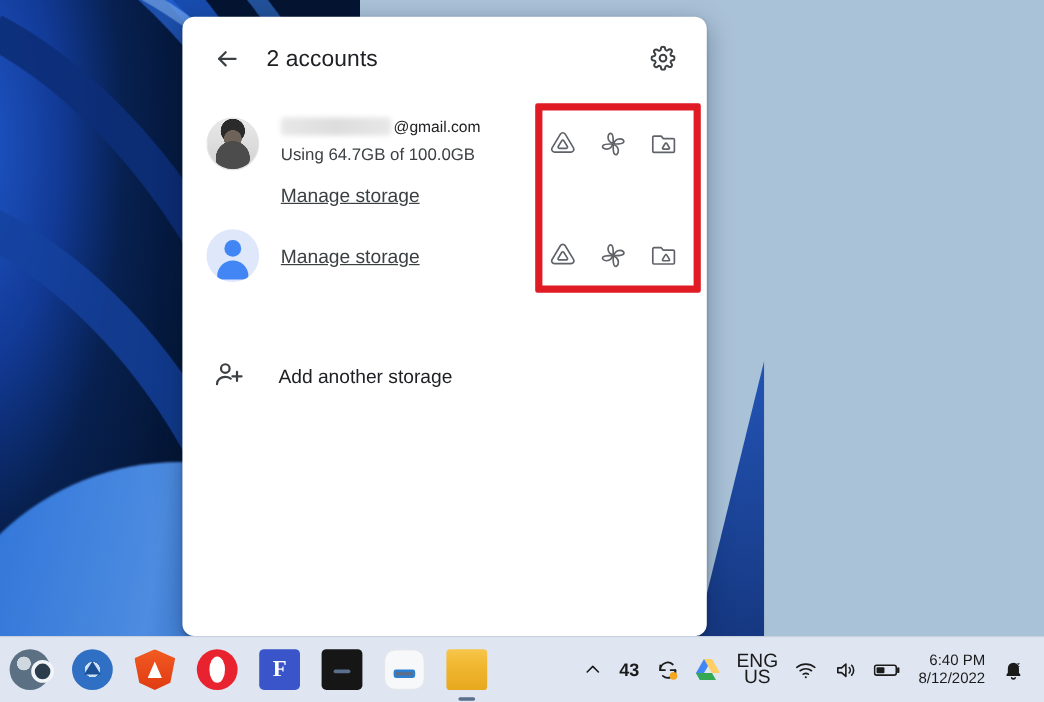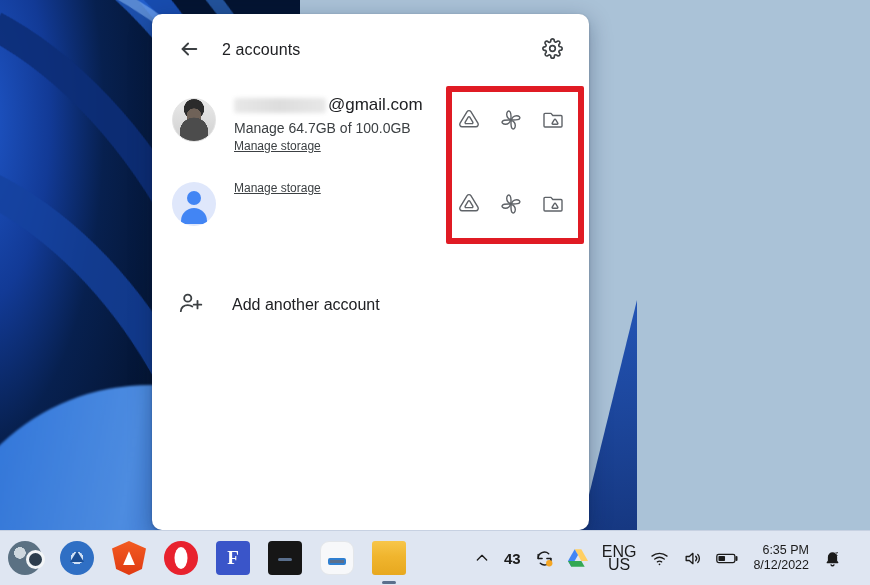--- a/index.html
+++ b/index.html
@@ -73,21 +73,21 @@
   }
   .panel-header {
     height: 72px; display: flex; align-items: center; padding: 0 18px;
   }
   .icon-btn {
     width: 38px; height: 38px; border-radius: 50%;
     display: flex; align-items: center; justify-content: center;
     background: transparent; border: none; cursor: pointer; flex: none;
   }
   .panel-title {
-    font-size: 16px; color: #202124; margin-left: 14px; letter-spacing: .1px;
+    font-size: 19px; color: #202124; margin-left: 14px; letter-spacing: .1px;
   }
   .spacer { flex: 1; }
 
   
   .account-row {
     display: flex; align-items: flex-start; padding: 6px 18px 6px 20px;
     min-height: 84px;
   }
   .avatar { width: 44px; height: 44px; border-radius: 50%; flex: none; margin-top: 6px; overflow: hidden; }
   .avatar-photo {
@@ -115,27 +115,27 @@
   .acct-email-line { display: flex; align-items: center; height: 22px; }
   .blur-name {
     display: inline-block; height: 15px; border-radius: 3px;
     background: linear-gradient(90deg, #e8e8e8, #dddddd, #e8e8e8);
     filter: blur(2.2px);
     margin-right: 2px;
   }
   .blur-w1 { width: 92px; }
   .blur-w2 { width: 74px; }
   .acct-email {
-    font-size: 17px; color: #202124; white-space: nowrap;
+    font-size: 13px; color: #202124; white-space: nowrap;
   }
   .acct-usage {
     font-size: 14px; color: #3c4043; margin-top: 4px;
   }
   .acct-manage {
-    font-size: 12px; color: #3c4043; margin-top: 1px;
+    font-size: 16px; color: #3c4043; margin-top: 19px;
     text-decoration: underline; cursor: pointer; display: inline-block;
   }
   .acct-services {
     display: flex; align-items: center; gap: 18px;
     padding-top: 16px; padding-right: 6px; flex: none;
   }
   .svc-icon { width: 24px; height: 24px; cursor: pointer; }
 
   
   .add-row {
@@ -209,21 +209,21 @@
     background: linear-gradient(180deg, #f7c64a 0%, #f0b52e 45%, #e7a81f 100%);
     border-radius: 3px;
   }
   .app-folder::after {
     content: ""; position: absolute; left: 3px; right: 3px; bottom: 4px; height: 11px;
     background: #4e9fe0; border-radius: 2px;
   }
 
   .tb-tray {
     margin-left: auto; display: flex; align-items: center; gap: 14px;
-    padding-right: 28px; color: #1b1b1b;
+    padding-right: 16px; color: #1b1b1b;
   }
   .tray-item { display: flex; align-items: center; cursor: pointer; }
   .tray-count { font-size: 15px; font-weight: 700; color: #1b1b1b; }
   .tray-lang {
     font-size: 16px; line-height: 13px; text-align: center; color: #1b1b1b; cursor: pointer;
   }
   .tray-clock {
     font-size: 12.5px; line-height: 15px; text-align: right; color: #1b1b1b; cursor: pointer;
   }
   .drive-logo { width: 20px; height: 18px; }
@@ -267,21 +267,21 @@
     </button>
   </div>
 
   <div class="account-row">
     <div class="avatar avatar-photo"></div>
     <div class="acct-info">
       <div class="acct-email-line">
         <span class="blur-name blur-w1"></span>
         <span class="acct-email">@gmail.com</span>
       </div>
-      <div class="acct-usage">Manage 64.7GB of 100.0GB</div>
+      <div class="acct-usage">Using 64.7GB of 100.0GB</div>
       <a class="acct-manage">Manage storage</a>
     </div>
     <div class="acct-services">
       <span class="svc-icon">
         <svg width="24" height="24" viewBox="0 0 24 24" fill="none" stroke="#5f6368" stroke-width="1.4" stroke-linejoin="round">
           <path d="M10.1 3.6a2.3 2.3 0 0 1 3.8 0l7 11.6a2.3 2.3 0 0 1-2 3.5H5.1a2.3 2.3 0 0 1-2-3.5z"></path>
           <path d="M11.2 9.2a1 1 0 0 1 1.6 0l3 4.9a1 1 0 0 1-.8 1.5H9a1 1 0 0 1-.8-1.5z"></path>
         </svg>
       </span>
       <span class="svc-icon">
@@ -332,21 +332,21 @@
 
   <div class="add-row">
     <span>
       <svg width="26" height="26" viewBox="0 0 24 24" fill="none" stroke="#3c4043" stroke-width="1.7" stroke-linecap="round" stroke-linejoin="round">
         <circle cx="9" cy="7.5" r="3.3"></circle>
         <path d="M2.6 19.5c0-3.3 2.9-5.6 6.4-5.6 1.6 0 3.1.5 4.2 1.3"></path>
         <line x1="18" y1="10" x2="18" y2="17"></line>
         <line x1="14.5" y1="13.5" x2="21.5" y2="13.5"></line>
       </svg>
     </span>
-    <span class="add-label">Add another account</span>
+    <span class="add-label">Add another storage</span>
   </div>
 </div>
 
 <div class="red-box"></div>
 
 <div class="taskbar">
   <div class="tb-apps">
     <div class="tb-app app-steam"></div>
     <div class="tb-app app-blue"></div>
     <div class="tb-app app-brave"></div>
@@ -401,21 +401,21 @@
       </svg>
     </span>
     <span class="tray-item">
       <svg width="23" height="19" viewBox="0 0 28 16" fill="none" stroke="#1b1b1b" stroke-width="1.6">
         <rect x="1" y="3" width="22" height="10" rx="2.2"></rect>
         <rect x="3" y="5" width="8" height="6" rx="1" fill="#1b1b1b" stroke="none"></rect>
         <path d="M25 6.3v3.4" stroke-linecap="round" stroke-width="2.4"></path>
       </svg>
     </span>
     <span class="tray-clock">
-      <div>6:35 PM</div>
+      <div>6:40 PM</div>
       <div>8/12/2022</div>
     </span>
     <span class="tray-item">
       <svg width="19" height="19" viewBox="0 0 24 24" fill="none" stroke="#1b1b1b" stroke-width="1.7" stroke-linecap="round" stroke-linejoin="round">
         <path d="M17 15V10a5 5 0 0 0-10 0v5l-1.6 2.2h13.2z" fill="#1b1b1b"></path>
         <path d="M10.2 20a2 2 0 0 0 3.6 0"></path>
         <text x="15" y="9" font-size="8" fill="#1b1b1b" stroke="none" font-family="Liberation Sans">z</text>
       </svg>
     </span>
   </div>

